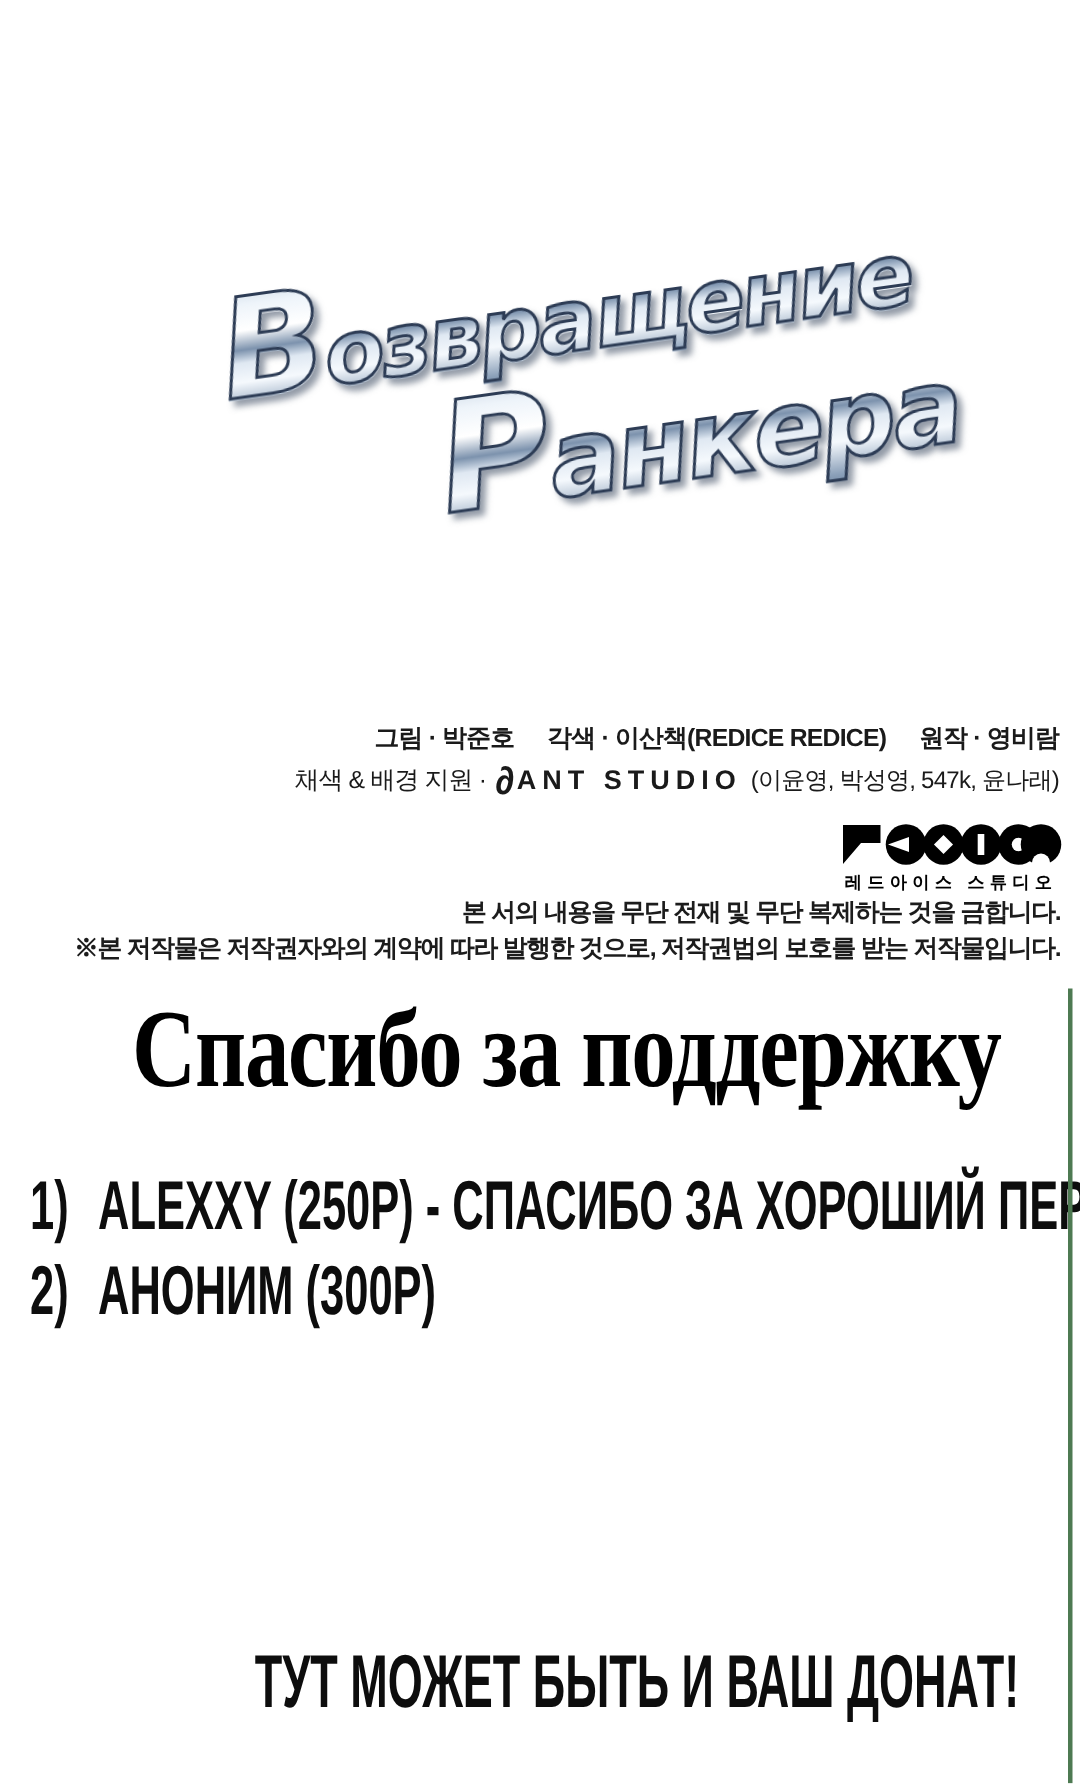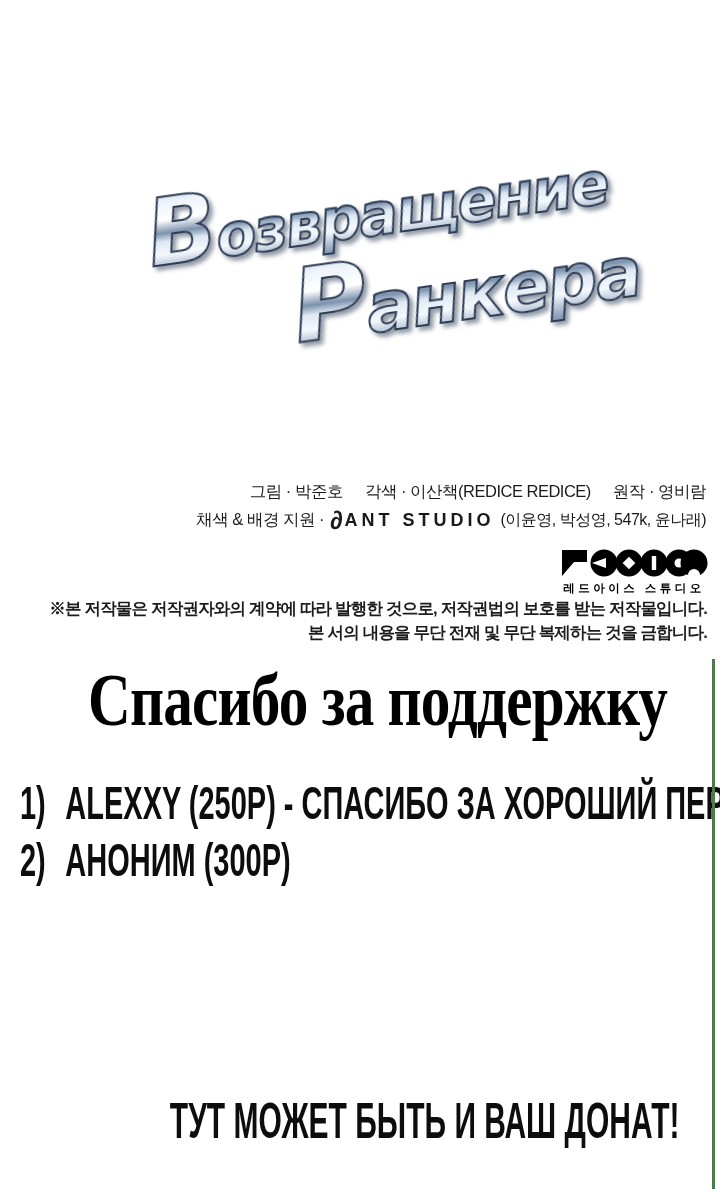--- a/index.html
+++ b/index.html
@@ -41,22 +41,22 @@
   .logo-line2 { left:148px; top:88px; font-size:70px; }
   .logo-initial1 { font-size:92px; }
   .logo-initial2 { font-size:102px; }
 
   
   .credits {
     position:absolute; right:14px; top:481px; width:700px;
     text-align:right; color:#1a1a1a;
   }
   .credits-line1 { font-size:16.5px; letter-spacing:-0.5px; }
-  .credits-line1 .role { font-weight:normal; }
-  .credits-line1 .name { font-weight:normal; }
+  .credits-line1 .role { font-weight:bold; }
+  .credits-line1 .name { font-weight:bold; }
   .credits-line1 .gap { display:inline-block; width:22px; }
   .credits-line2 {
     margin-top:4px; font-size:16.5px; letter-spacing:-0.5px;
     display:flex; justify-content:flex-end; align-items:center;
   }
   .ant-icon { font-size:26px; font-weight:bold; margin:0 2px 0 6px; line-height:1; }
   .ant-name { font-size:18px; font-weight:bold; letter-spacing:4px; margin-right:6px; }
   .ant-members { font-size:16px; font-weight:normal; }
 
   
@@ -154,22 +154,22 @@
       <circle cx="119" cy="14" r="4.5" fill="#fff"></circle>
       <rect x="119" y="12" width="14" height="4" fill="#fff"></rect>
 
       <circle cx="134" cy="14" r="13.5" fill="#000"></circle>
       <circle cx="134" cy="26" r="6" fill="#fff"></circle>
       <text x="74" y="43" text-anchor="middle" font-family="Liberation Sans, sans-serif" font-size="11.5" font-weight="bold" letter-spacing="3.5" fill="#000">레드아이스 스튜디오</text>
     </svg>
   </div>
 
   <div class="copyright">
+    <div>본 서의 내용을 무단 전재 및 무단 복제하는 것을 금합니다.</div>
     <div>※본 저작물은 저작권자와의 계약에 따라 발행한 것으로, 저작권법의 보호를 받는 저작물입니다.</div>
-    <div>본 서의 내용을 무단 전재 및 무단 복제하는 것을 금합니다.</div>
   </div>
 
   <div class="thanks">Спасибо за поддержку</div>
 
   <div class="donations">
     <div class="donation-line"><span class="dn-num">1)</span><span>ALEXXY (250Р) - СПАСИБО ЗА ХОРОШИЙ ПЕРЕВОД!</span></div>
     <div class="donation-line"><span class="dn-num">2)</span><span>АНОНИМ (300Р)</span></div>
   </div>
 
   <div class="footer-head">

